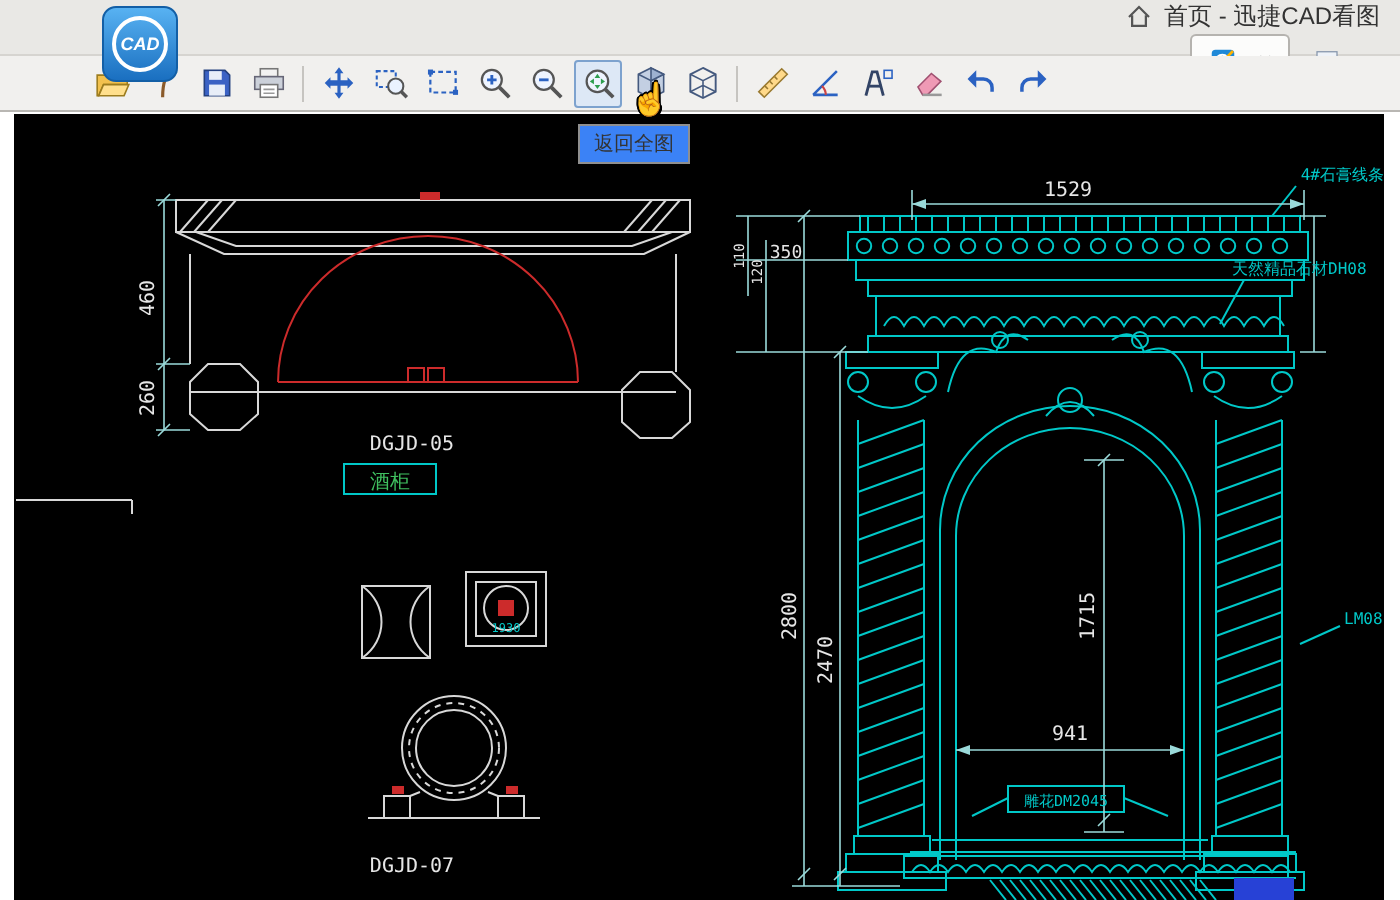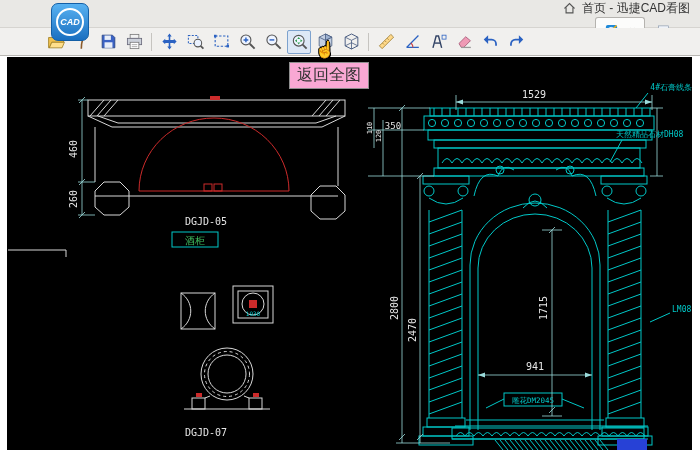--- a/index.html
+++ b/index.html
@@ -27,22 +27,22 @@
   .tbtn.pressed{background:#dde8f6;border:1px solid #7da2ce;}
   .tsep{width:1px;height:18px;background:#c6c4c0;margin:0 3px;}
   .logo{position:absolute;left:4px;top:3px;width:38px;height:38px;border-radius:7px;
         background:linear-gradient(#58b2f2,#1a6fc0);display:flex;align-items:center;
         justify-content:center;z-index:5;border:1px solid #135fa6;box-sizing:border-box;margin-left:47px;}
   .logo-inner{width:28px;height:28px;border-radius:50%;border:2px solid #fff;color:#fff;
         font-size:9px;font-weight:bold;font-style:italic;display:flex;align-items:center;
         justify-content:center;box-sizing:border-box;}
   .canvas{position:absolute;left:0;top:57px;width:700px;height:393px;background:#fff;}
   .canvas-black{position:absolute;left:7px;top:0;width:685px;height:393px;background:#000;}
-  .tooltip{position:absolute;left:289px;top:62px;background:#f9a8d4;border:1px solid #8f8f8f;
-           color:#333;font-size:16px;padding:2px 7px;z-index:30;white-space:nowrap;
+  .tooltip{position:absolute;left:289px;top:62px;background:#3b82f6;border:1px solid #8f8f8f;
+           color:#333;font-size:10px;padding:2px 7px;z-index:30;white-space:nowrap;
            box-shadow:1px 1px 2px rgba(0,0,0,.3);}
   .cursor{position:absolute;left:315px;top:40px;z-index:31;font-size:16px;color:#fff;
           text-shadow:0 0 1px #000,1px 1px 0 #000,-1px 0 0 #000,0 -1px 0 #000;}
   svg text{font-family:"DejaVu Sans Mono",monospace;}
 </style>
 </head>
 <body>
 
 <div class="logo">
   <div class="logo-inner">CAD</div>

